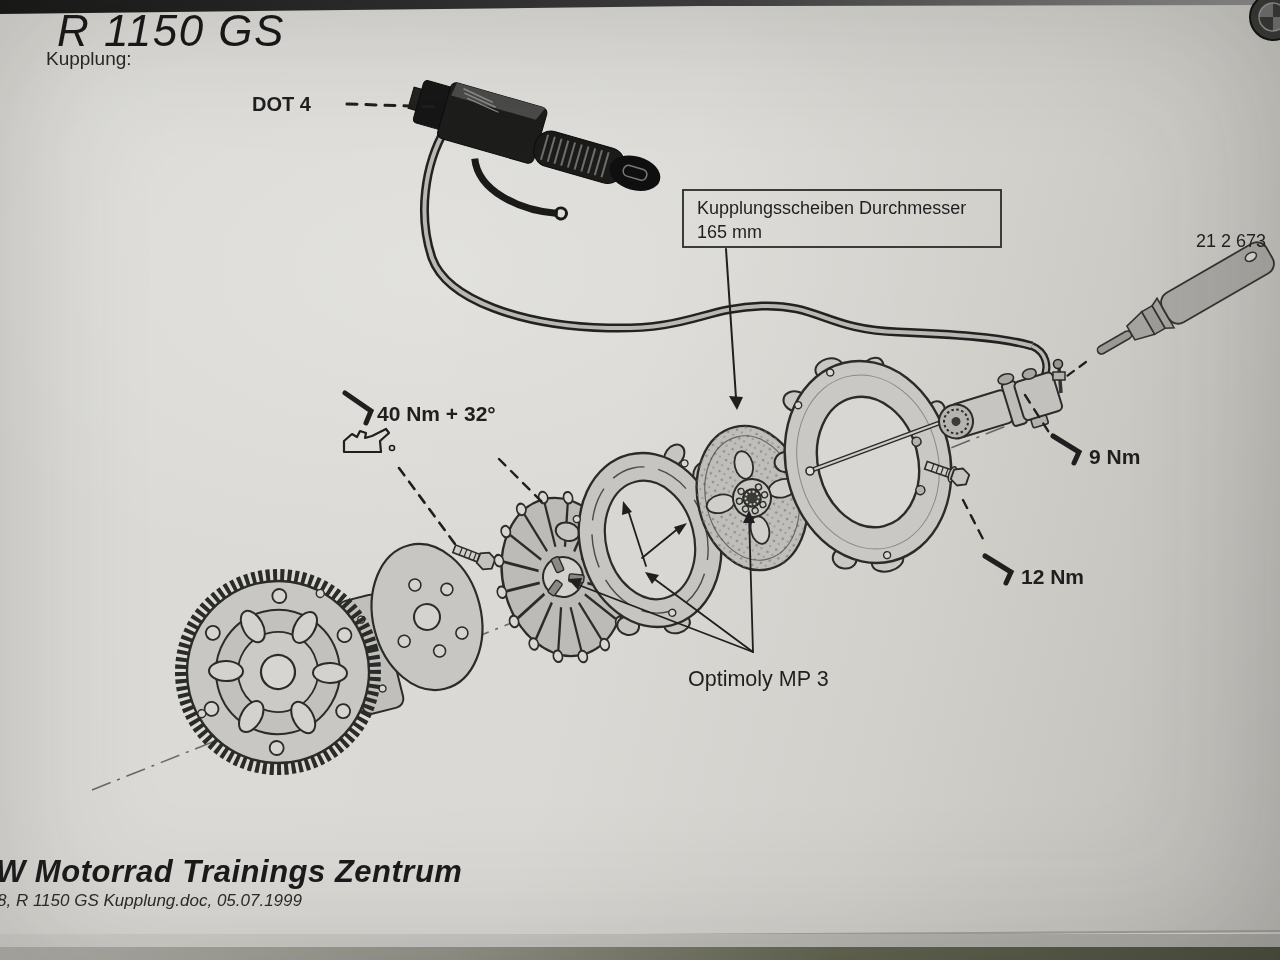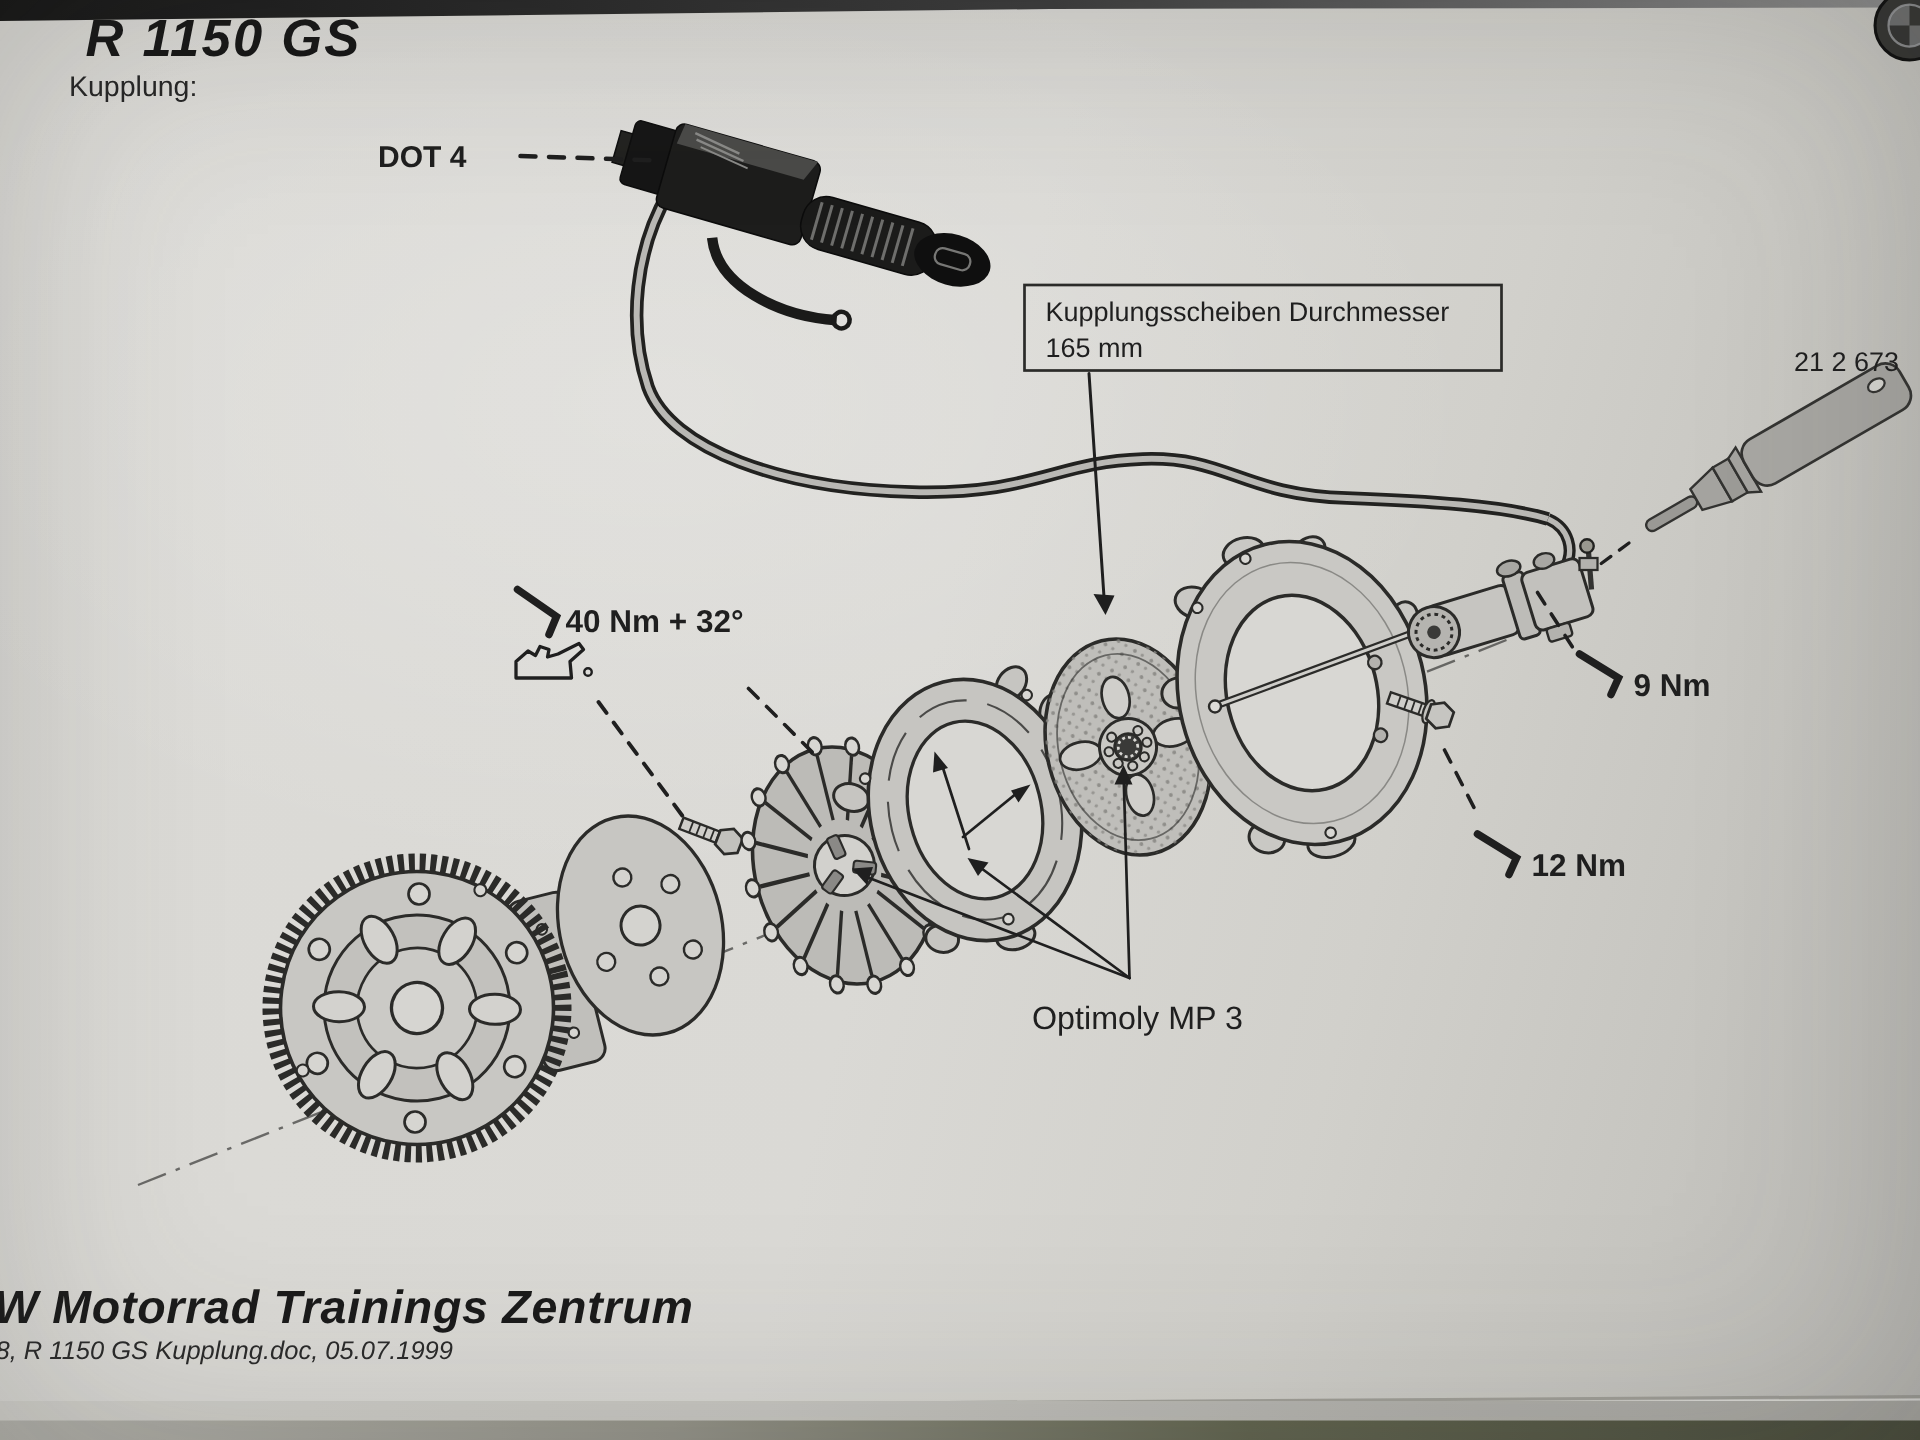--- a/index.html
+++ b/index.html
@@ -6,21 +6,21 @@
   body{
     width:1280px;height:960px;overflow:hidden;position:relative;
     font-family:"Liberation Sans",sans-serif;color:#1f1f1f;
     background:
       radial-gradient(900px 520px at 34% 28%, rgba(255,255,255,.20), rgba(255,255,255,0) 62%),
       linear-gradient(104deg,#dcdbd7 0%,#dad9d5 48%,#d1d0cb 70%,#c6c5c0 86%,#b9b8b4 100%),
       #d6d5d1;
   }
   .vignette{position:absolute;inset:0;box-shadow:inset 0 0 150px rgba(55,55,50,.22);pointer-events:none;z-index:9;}
   .soft{filter:blur(.3px);}
-  .page-title{position:absolute;left:57px;top:6px;font-size:35px;font-weight:bold;font-style:italic;letter-spacing:1.5px;color:#161616;}
+  .page-title{position:absolute;left:57px;top:6px;font-size:44px;font-weight:normal;font-style:italic;letter-spacing:1.5px;color:#161616;}
   .page-subtitle{position:absolute;left:46px;top:48px;font-size:19px;color:#262626;}
   .footer-org{position:absolute;left:-4px;top:854px;font-size:31px;font-weight:bold;font-style:italic;color:#1a1a1a;letter-spacing:.5px;}
   .footer-doc{position:absolute;left:-3px;top:891px;font-size:17px;font-style:italic;color:#2a2a2a;}
   .below-fold{position:absolute;left:0;right:0;top:934px;height:26px;
     background:linear-gradient(to right,#d3d2cd,#c9c8c3 40%,#b2b1ac 75%,#a5a49f);z-index:5;}
   .table-edge{position:absolute;left:0;right:0;bottom:0;height:13px;
     background:linear-gradient(to right,#b4b3ad,#95948a 35%,#61644f 65%,#474a3a);z-index:6;}
   svg{position:absolute;left:0;top:0;z-index:2;}
   svg text{fill:#1f1f1f;}
 </style>

